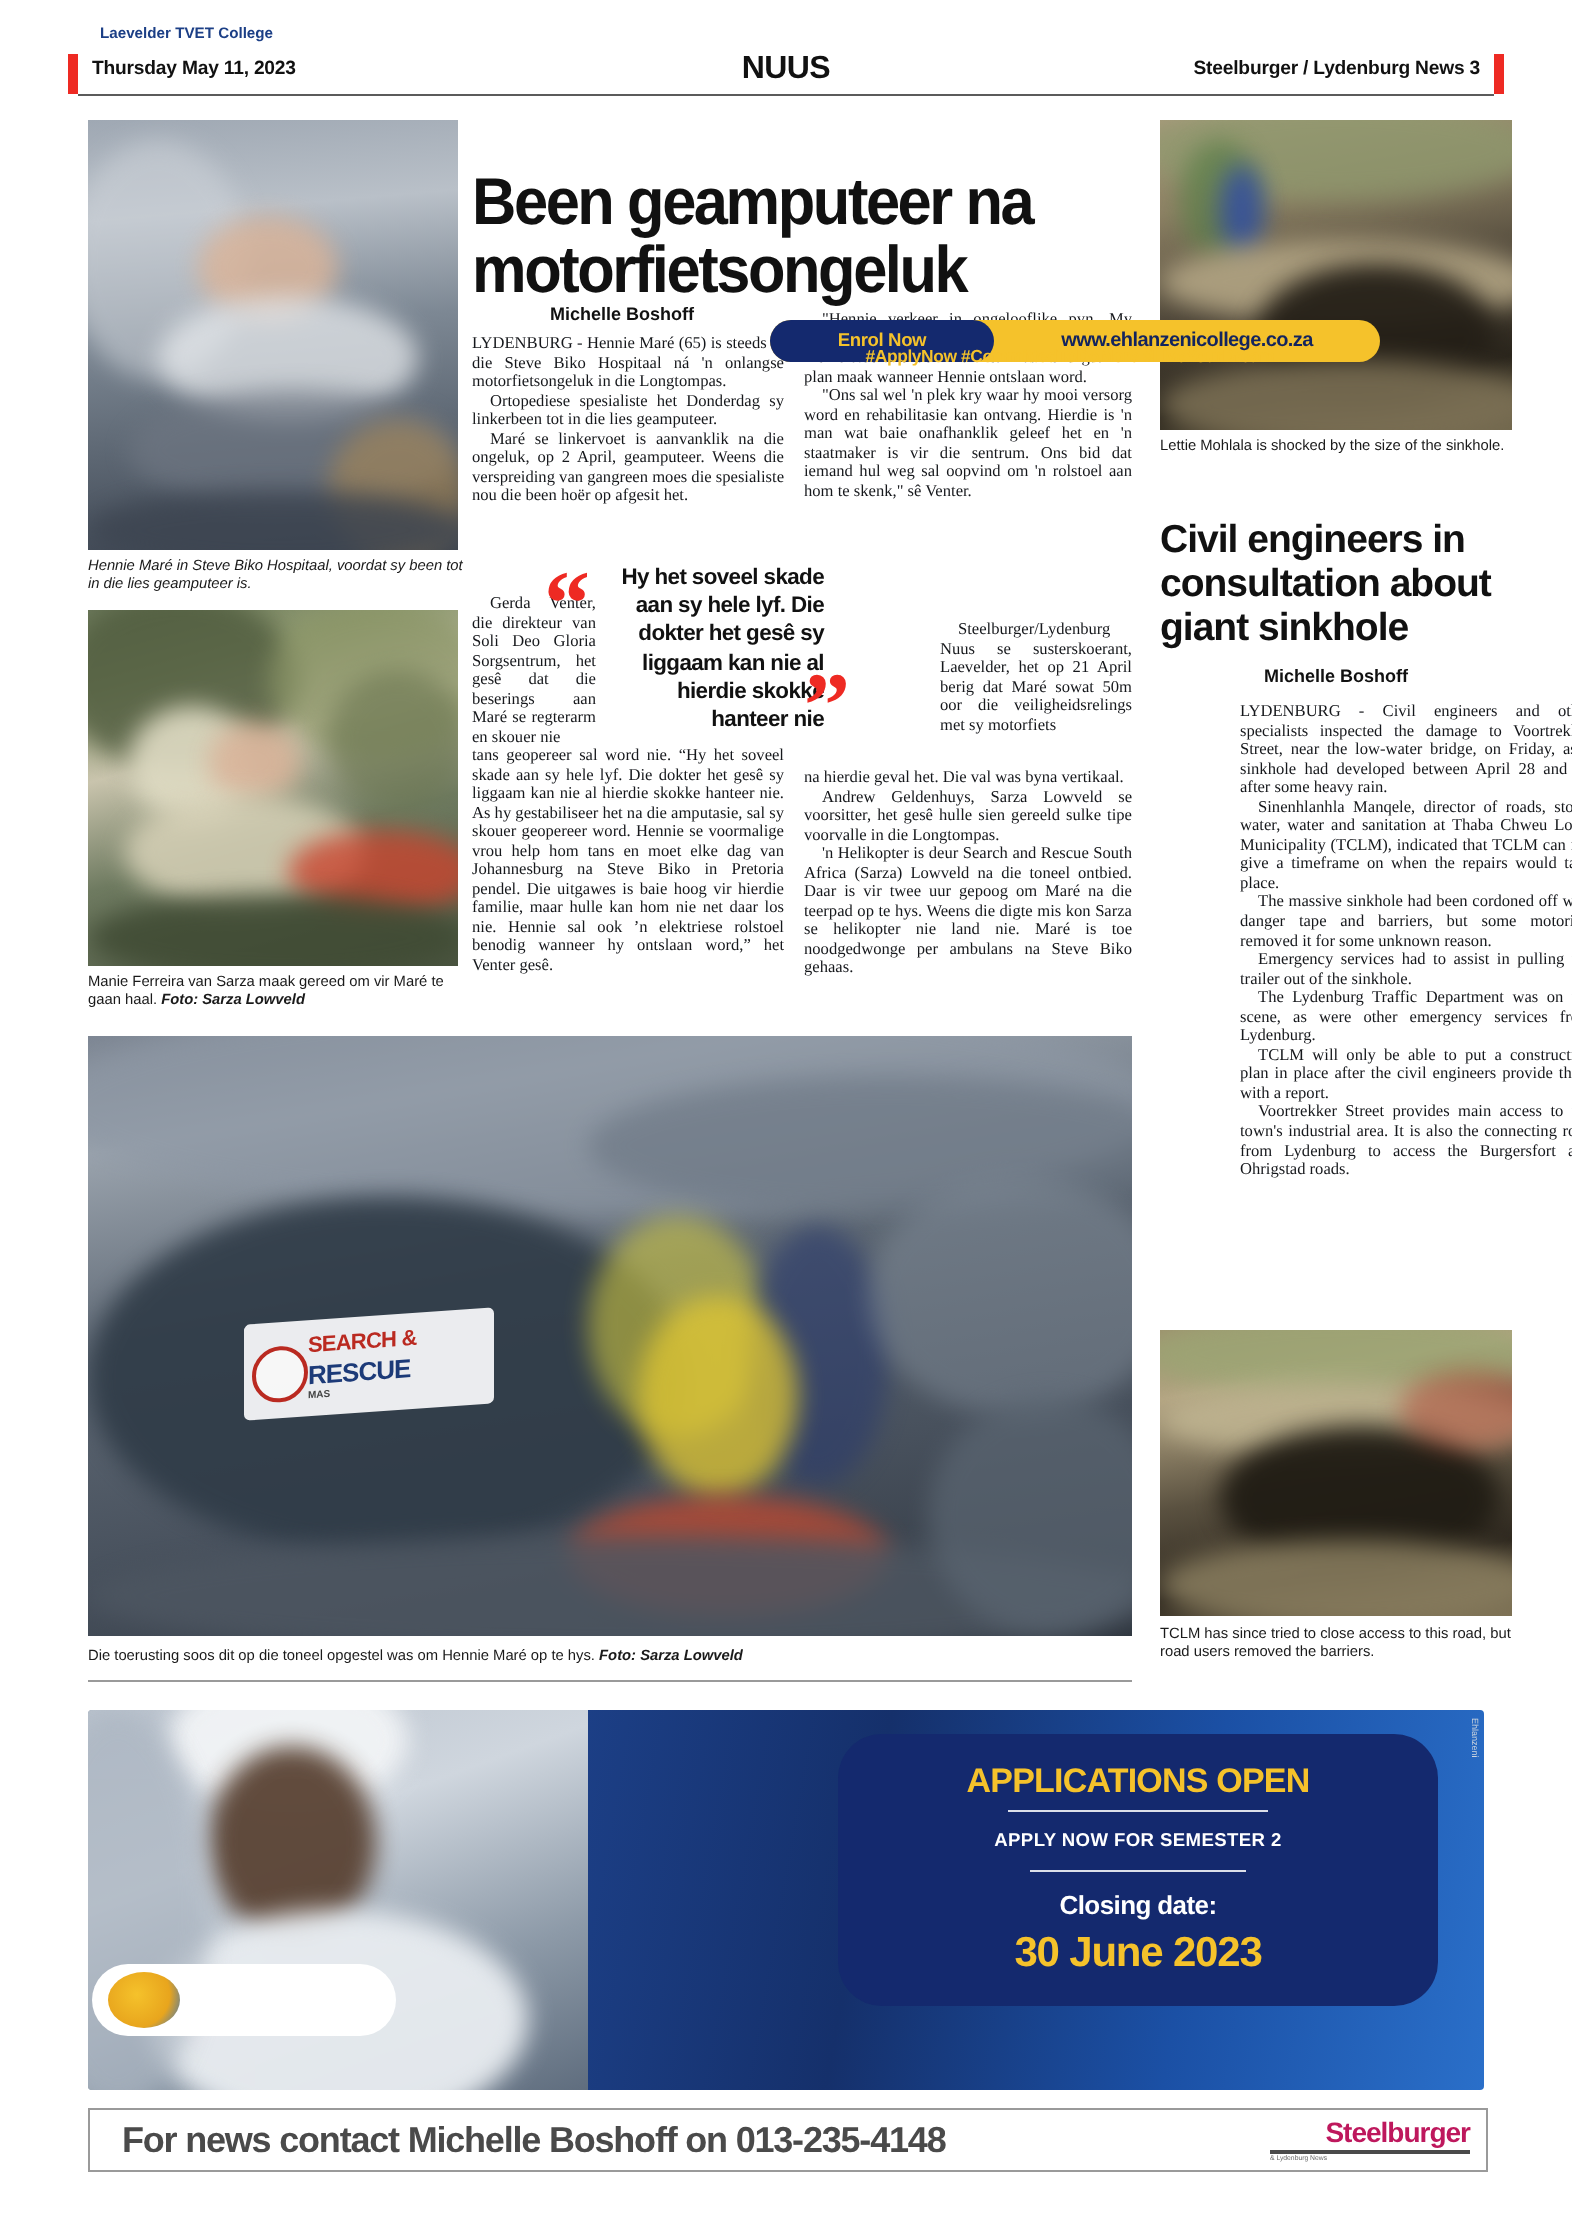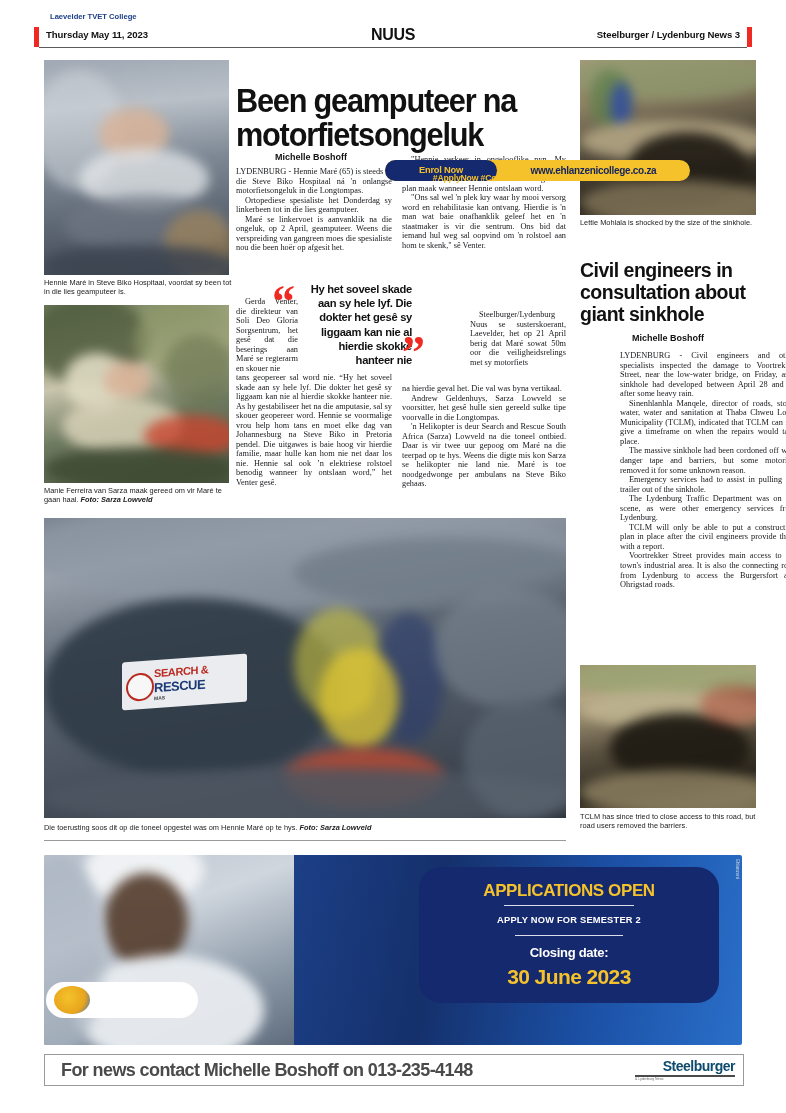--- a/index.html
+++ b/index.html
@@ -105,21 +105,21 @@
 
   
   .footer{
     position:absolute;left:44px;top:1054px;width:698px;height:30px;
     border:1px solid #9a9a9a;background:#fff;
   }
   .footer-txt{
     position:absolute;left:16px;top:5px;font-size:18px;font-weight:bold;color:#4a4a4a;letter-spacing:-0.6px;text-align:center;
   }
   .footer-logo{position:absolute;right:8px;top:3px;width:100px;height:23px;text-align:right;}
-  .footer-logo .fl-name{font-size:14px;font-weight:bold;color:#0c4a6e;letter-spacing:-0.5px;}
+  .footer-logo .fl-name{font-size:14px;font-weight:bold;color:#be185d;letter-spacing:-0.5px;}
   .footer-logo .fl-rule{height:2px;background:#4a4a4a;margin-top:1px;}
   .footer-logo .fl-sub{font-size:3.4px;color:#6a6a6a;text-align:left;}
 
   
   .ph-hospital{background:linear-gradient(175deg,#9fa8b3 0%,#b9c0c8 22%,#7d8894 48%,#5e6874 72%,#3c4450 100%);}
   .ph-rescue{background:linear-gradient(165deg,#6d7a5c 0%,#8f9a72 18%,#c9c4ad 38%,#6e7a60 62%,#4a5440 100%);}
   .ph-scene{background:linear-gradient(170deg,#7d8693 0%,#9aa3ad 15%,#5d6773 42%,#47505c 70%,#2f363f 100%);}
   .ph-sink1{background:linear-gradient(170deg,#a89a7c 0%,#8d8164 25%,#4d4538 55%,#2a251c 80%,#6b6249 100%);}
   .ph-sink2{background:linear-gradient(170deg,#9e8f6e 0%,#b3a482 20%,#5a5140 52%,#2e281f 78%,#7a6e52 100%);}
 
@@ -143,21 +143,21 @@
   <div class="photo ph-hospital" style="left:44px;top:60px;width:185px;height:215px;">
     <div class="ph-overlay">
       <div class="blotch" style="left:-10px;top:10px;width:90px;height:120px;background:#cfd4da;opacity:.55;"></div>
       <div class="blotch" style="left:55px;top:48px;width:70px;height:52px;background:#d9b49a;opacity:.85;"></div>
       <div class="blotch" style="left:35px;top:88px;width:130px;height:62px;background:#e6e9ec;opacity:.75;"></div>
       <div class="blotch" style="left:20px;top:135px;width:165px;height:60px;background:#6e7682;opacity:.7;"></div>
       <div class="blotch" style="left:120px;top:150px;width:70px;height:70px;background:#b08a4e;opacity:.55;"></div>
       <div class="blotch" style="left:0px;top:185px;width:190px;height:40px;background:#3d4551;opacity:.85;"></div>
     </div>
   </div>
-  <div class="caption" style="left:44px;top:279px;width:188px;">Hennie Maré in Steve Biko Hospitaal, voordat sy been tot in die lies geamputeer is.</div>
+  <div class="caption" style="left:44px;top:279px;width:188px;font-style:italic;">Hennie Maré in Steve Biko Hospitaal, voordat sy been tot in die lies geamputeer is.</div>
 
   <div class="photo ph-rescue" style="left:44px;top:305px;width:185px;height:178px;">
     <div class="ph-overlay">
       <div class="blotch" style="left:-15px;top:-10px;width:120px;height:90px;background:#4e5a3d;opacity:.8;"></div>
       <div class="blotch" style="left:90px;top:-5px;width:110px;height:80px;background:#8b9566;opacity:.7;"></div>
       <div class="blotch" style="left:20px;top:48px;width:64px;height:58px;background:#e0dcc4;opacity:.9;"></div>
       <div class="blotch" style="left:60px;top:56px;width:46px;height:40px;background:#d9b49a;opacity:.9;"></div>
       <div class="blotch" style="left:18px;top:92px;width:120px;height:58px;background:#d8d2b8;opacity:.85;"></div>
       <div class="blotch" style="left:100px;top:110px;width:95px;height:42px;background:#c9452f;opacity:.8;"></div>
       <div class="blotch" style="left:0px;top:142px;width:190px;height:44px;background:#3f4a33;opacity:.85;"></div>

